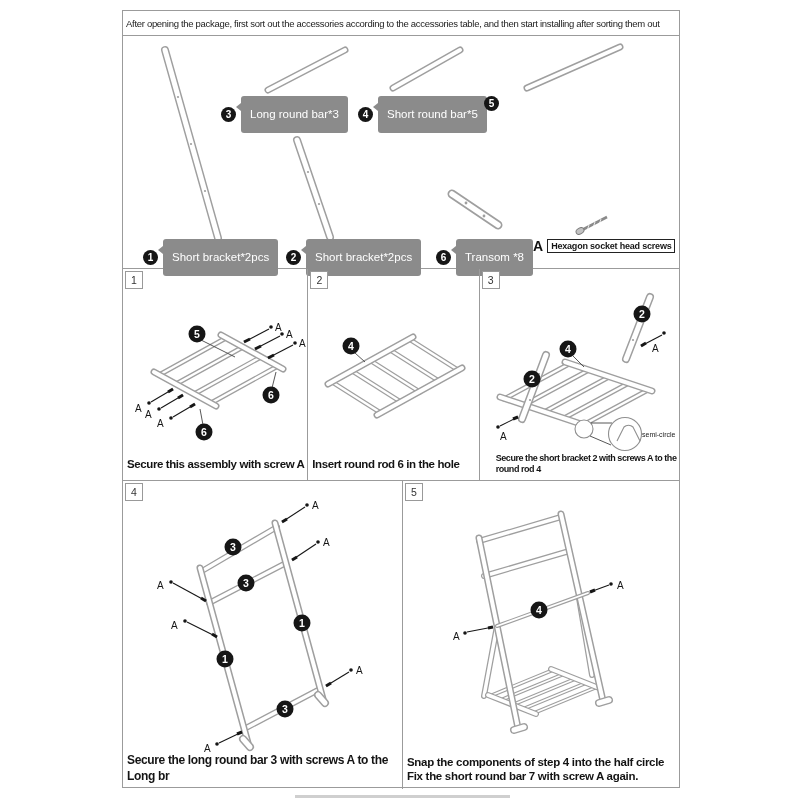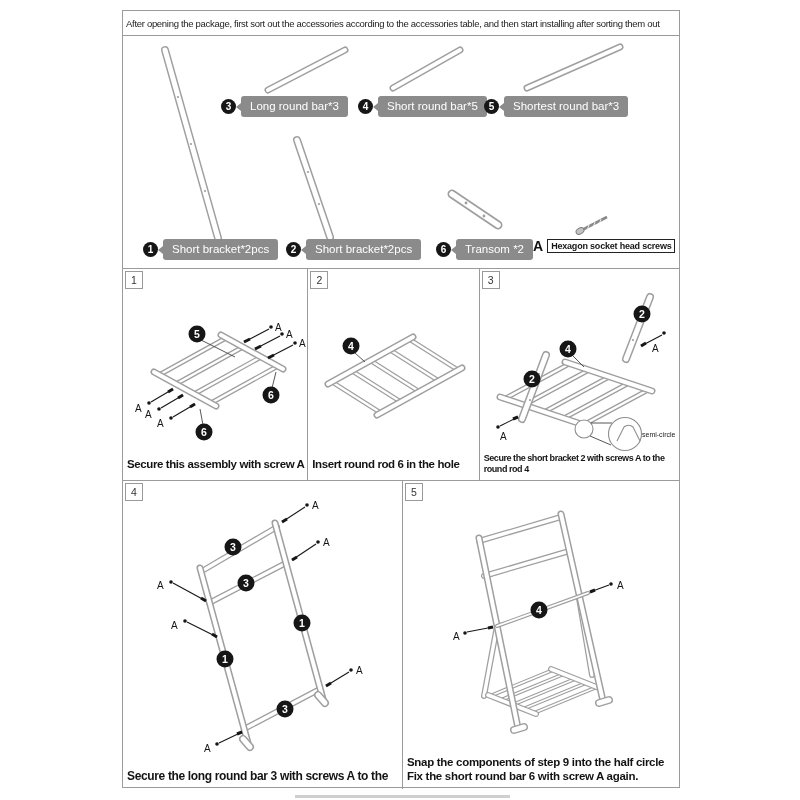--- a/index.html
+++ b/index.html
@@ -12,38 +12,38 @@
        border-bottom:1px solid #9b9b9b;display:flex;align-items:center;padding:0 3px;}
   .hdr span{font-size:9.5px;letter-spacing:-0.3px;color:#222;white-space:nowrap;}
   
   .acc{position:absolute;left:0;top:25px;width:100%;height:233px;box-sizing:border-box;
        border-bottom:1px solid #9b9b9b;}
   .acc svg{position:absolute;left:0;top:0;}
   .pbadge{position:absolute;display:flex;align-items:center;}
   .pnum{width:15px;height:15px;border-radius:50%;background:#161616;color:#fff;
         font-size:10px;font-weight:bold;display:flex;align-items:center;justify-content:center;flex:0 0 15px;}
   .pbox{position:relative;margin-left:5px;background:#8b8b8b;color:#fff;border-radius:3px;
-        height:21px;line-height:21px;padding:0 9px;font-size:11.5px;white-space:nowrap;}
+        height:21px;line-height:21px;padding:8px 9px;font-size:11.5px;white-space:nowrap;}
   .pbox::before{content:"";position:absolute;left:-5px;top:7px;border-top:4px solid transparent;
         border-bottom:4px solid transparent;border-right:5px solid #8b8b8b;}
   .screwrow{position:absolute;display:flex;align-items:center;}
   .aletter{font-size:14px;font-weight:bold;color:#111;}
   .screwbox{margin-left:4px;border:1.5px solid #222;background:#fff;padding:1px 3px;
         font-size:9px;font-weight:bold;letter-spacing:-0.2px;white-space:nowrap;}
   
   .rowmid{position:absolute;left:0;top:258px;width:100%;height:212px;box-sizing:border-box;
           border-bottom:1px solid #9b9b9b;display:flex;}
   .rowbot{position:absolute;left:0;top:470px;width:100%;height:308px;box-sizing:border-box;display:flex;}
   .panel{position:relative;box-sizing:border-box;height:100%;overflow:hidden;}
   .panel.bR{border-right:1px solid #9b9b9b;}
   .numbox{position:absolute;left:2px;top:2px;width:16px;height:16px;border:1px solid #999;
           background:#fff;color:#333;font-size:10.5px;display:flex;align-items:center;justify-content:center;z-index:3;}
   .caption{position:absolute;left:4px;right:2px;font-weight:bold;color:#141414;line-height:1.28;}
   .cap-a{bottom:8px;font-size:11.5px;letter-spacing:-0.4px;}
-  .cap-b{bottom:4px;font-size:9px;letter-spacing:-0.45px;}
+  .cap-b{bottom:4px;font-size:9px;letter-spacing:-0.45px;margin-left:12px;}
   .cap-c{bottom:5px;font-size:12px;letter-spacing:-0.35px;}
   .cap-d{bottom:5px;font-size:11.5px;letter-spacing:-0.3px;}
   
   line{fill:none}
   .o9{stroke:#9f9f9f;stroke-width:9;stroke-linecap:round}.i9{stroke:#fff;stroke-width:5.5;stroke-linecap:round}
   .o8{stroke:#9f9f9f;stroke-width:8;stroke-linecap:round}.i8{stroke:#fff;stroke-width:5;stroke-linecap:round}
   .o7{stroke:#9f9f9f;stroke-width:7;stroke-linecap:round}.i7{stroke:#fff;stroke-width:4;stroke-linecap:round}
   .o6{stroke:#9f9f9f;stroke-width:6;stroke-linecap:round}.i6{stroke:#fff;stroke-width:3.5;stroke-linecap:round}
   .o5{stroke:#9f9f9f;stroke-width:5;stroke-linecap:round}.i5{stroke:#fff;stroke-width:2.5;stroke-linecap:round}
   .o4{stroke:#9f9f9f;stroke-width:4;stroke-linecap:round}.i4{stroke:#fff;stroke-width:1.8;stroke-linecap:round}
@@ -114,33 +114,32 @@
     <div class="pbadge" style="left:98px;top:60px;">
       <div class="pnum">3</div>
       <div class="pbox">Long round bar*3</div>
     </div>
     <div class="pbadge" style="left:235px;top:60px;">
       <div class="pnum">4</div>
       <div class="pbox">Short round bar*5</div>
     </div>
     <div class="pbadge" style="left:361px;top:60px;">
       <div class="pnum">5</div>
-      <div class="pbox">Shortest round bar*3</div>
     </div>
     <div class="pbadge" style="left:20px;top:203px;">
       <div class="pnum">1</div>
       <div class="pbox">Short bracket*2pcs</div>
     </div>
     <div class="pbadge" style="left:163px;top:203px;">
       <div class="pnum">2</div>
       <div class="pbox">Short bracket*2pcs</div>
     </div>
     <div class="pbadge" style="left:313px;top:203px;">
       <div class="pnum">6</div>
-      <div class="pbox">Transom *2</div>
+      <div class="pbox">Transom *8</div>
     </div>
     <div class="screwrow" style="left:410px;top:202px;">
       <span class="aletter">A</span>
       <span class="screwbox">Hexagon socket head screws</span>
     </div>
   </div>
 
   <div class="rowmid">
 
     <div class="panel bR" style="width:186px;">
@@ -402,20 +401,21 @@
           <circle cx="102" cy="178" r="8.5"></circle>
               <text x="102" y="182">1</text>
         </g>
         <g class="badge">
           <circle cx="162" cy="228" r="8.5"></circle>
               <text x="162" y="232">3</text>
         </g>
       </svg>
       <div class="caption cap-c">
         <div>Secure the long round bar 3 with screws A to the</div>
+        <div>Long br</div>
       </div>
     </div>
 
     <div class="panel" style="width:277px;">
       <div class="numbox">5</div>
       <svg width="275" height="290" viewBox="0 0 275 290">
         <g>
           <line class="o6" x1="94" y1="145" x2="81" y2="215"></line>
               <line class="i6" x1="94" y1="145" x2="81" y2="215"></line>
           <line class="o6" x1="176" y1="117" x2="189" y2="194"></line>
@@ -468,21 +468,21 @@
               <line class="tip" x1="85" y1="147" x2="90" y2="146"></line>
           <circle class="shead" cx="62" cy="152" r="1.8"></circle>
           <text class="alabel" x="50" y="159">A</text>
         </g>
         <g class="badge">
           <circle cx="136" cy="129" r="8.5"></circle>
               <text x="136" y="133">4</text>
         </g>
       </svg>
       <div class="caption cap-d">
-        <div>Snap the components of step 9 into the half circle</div>
-        <div>Fix the short round bar 6 with screw A again.</div>
+        <div>Snap the components of step 4 into the half circle</div>
+        <div>Fix the short round bar 7 with screw A again.</div>
       </div>
     </div>
   </div>
 
  </div>
  <div class="bottom-bar"></div>
 </div>
 
 </body></html>

